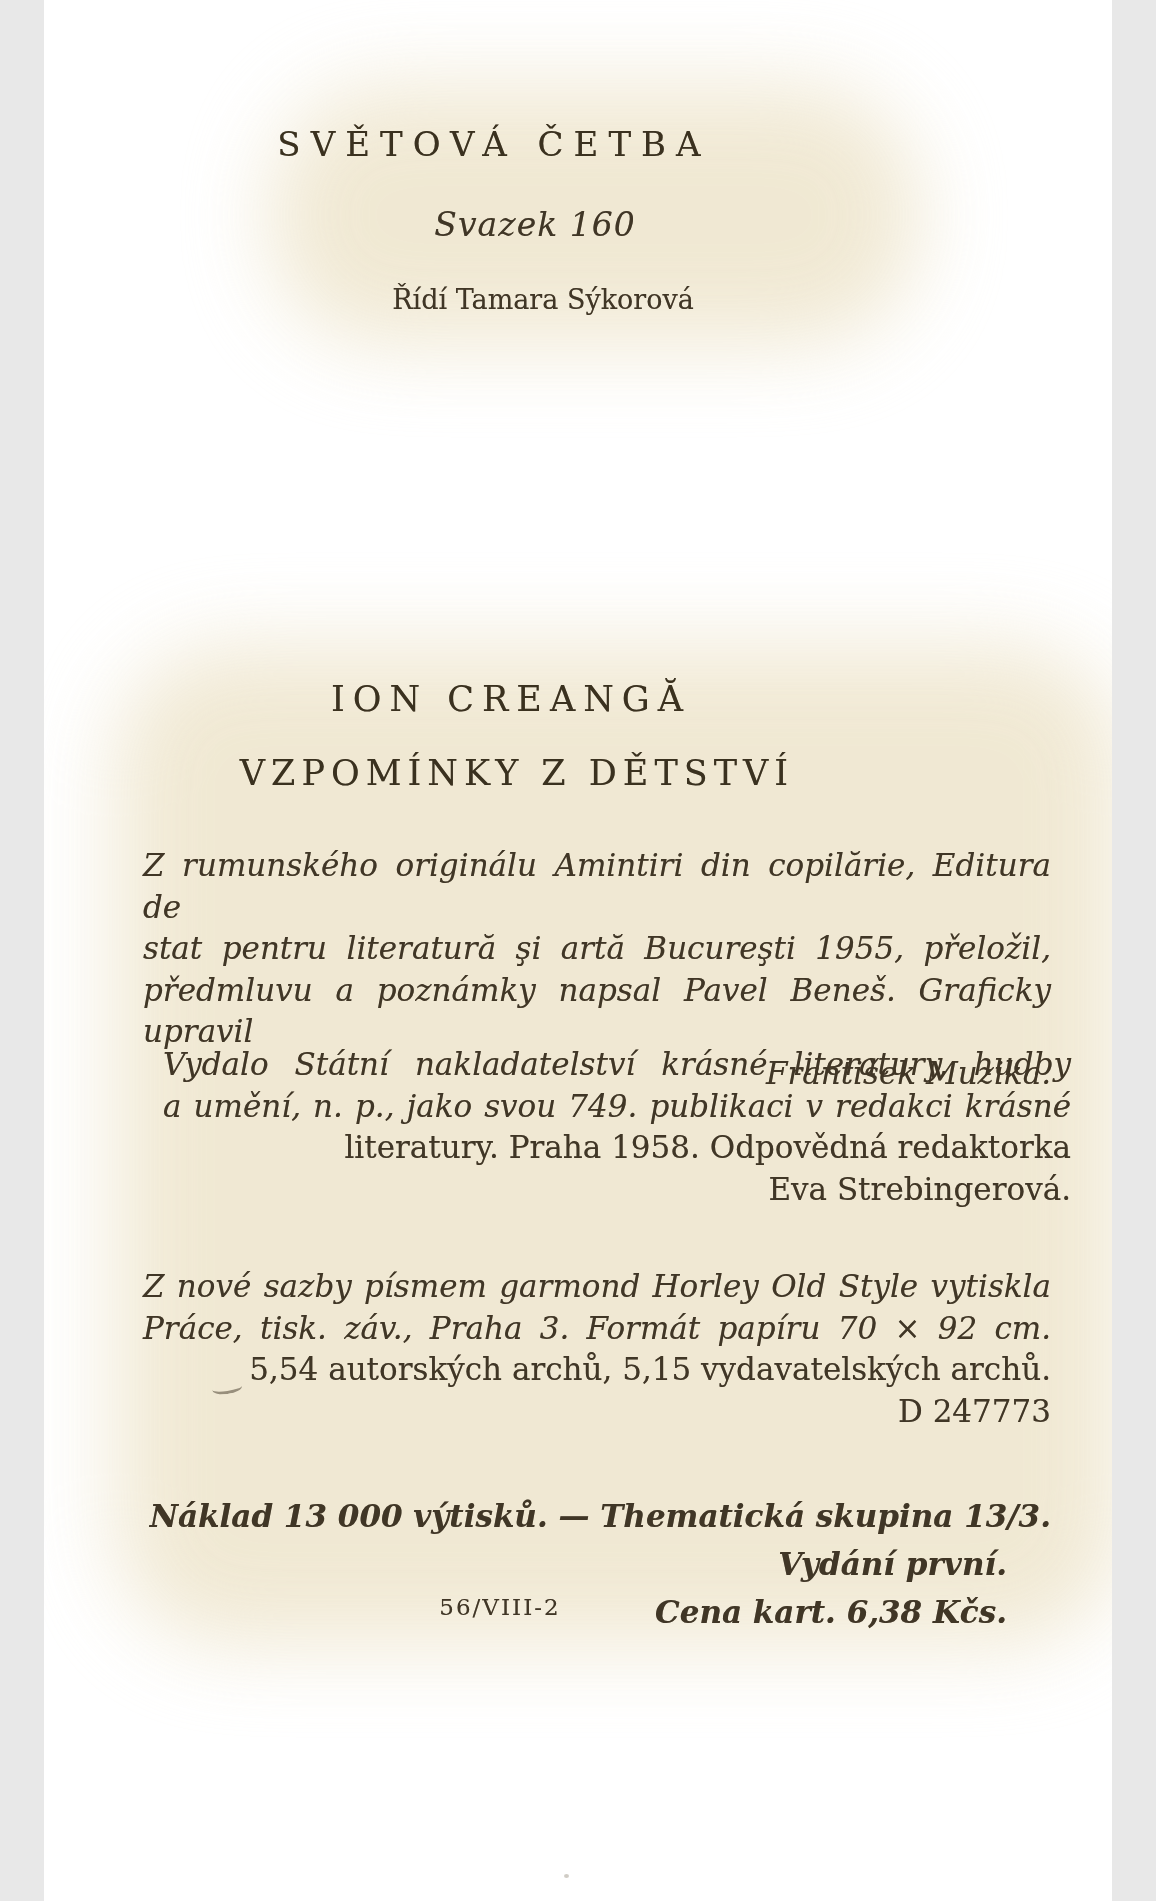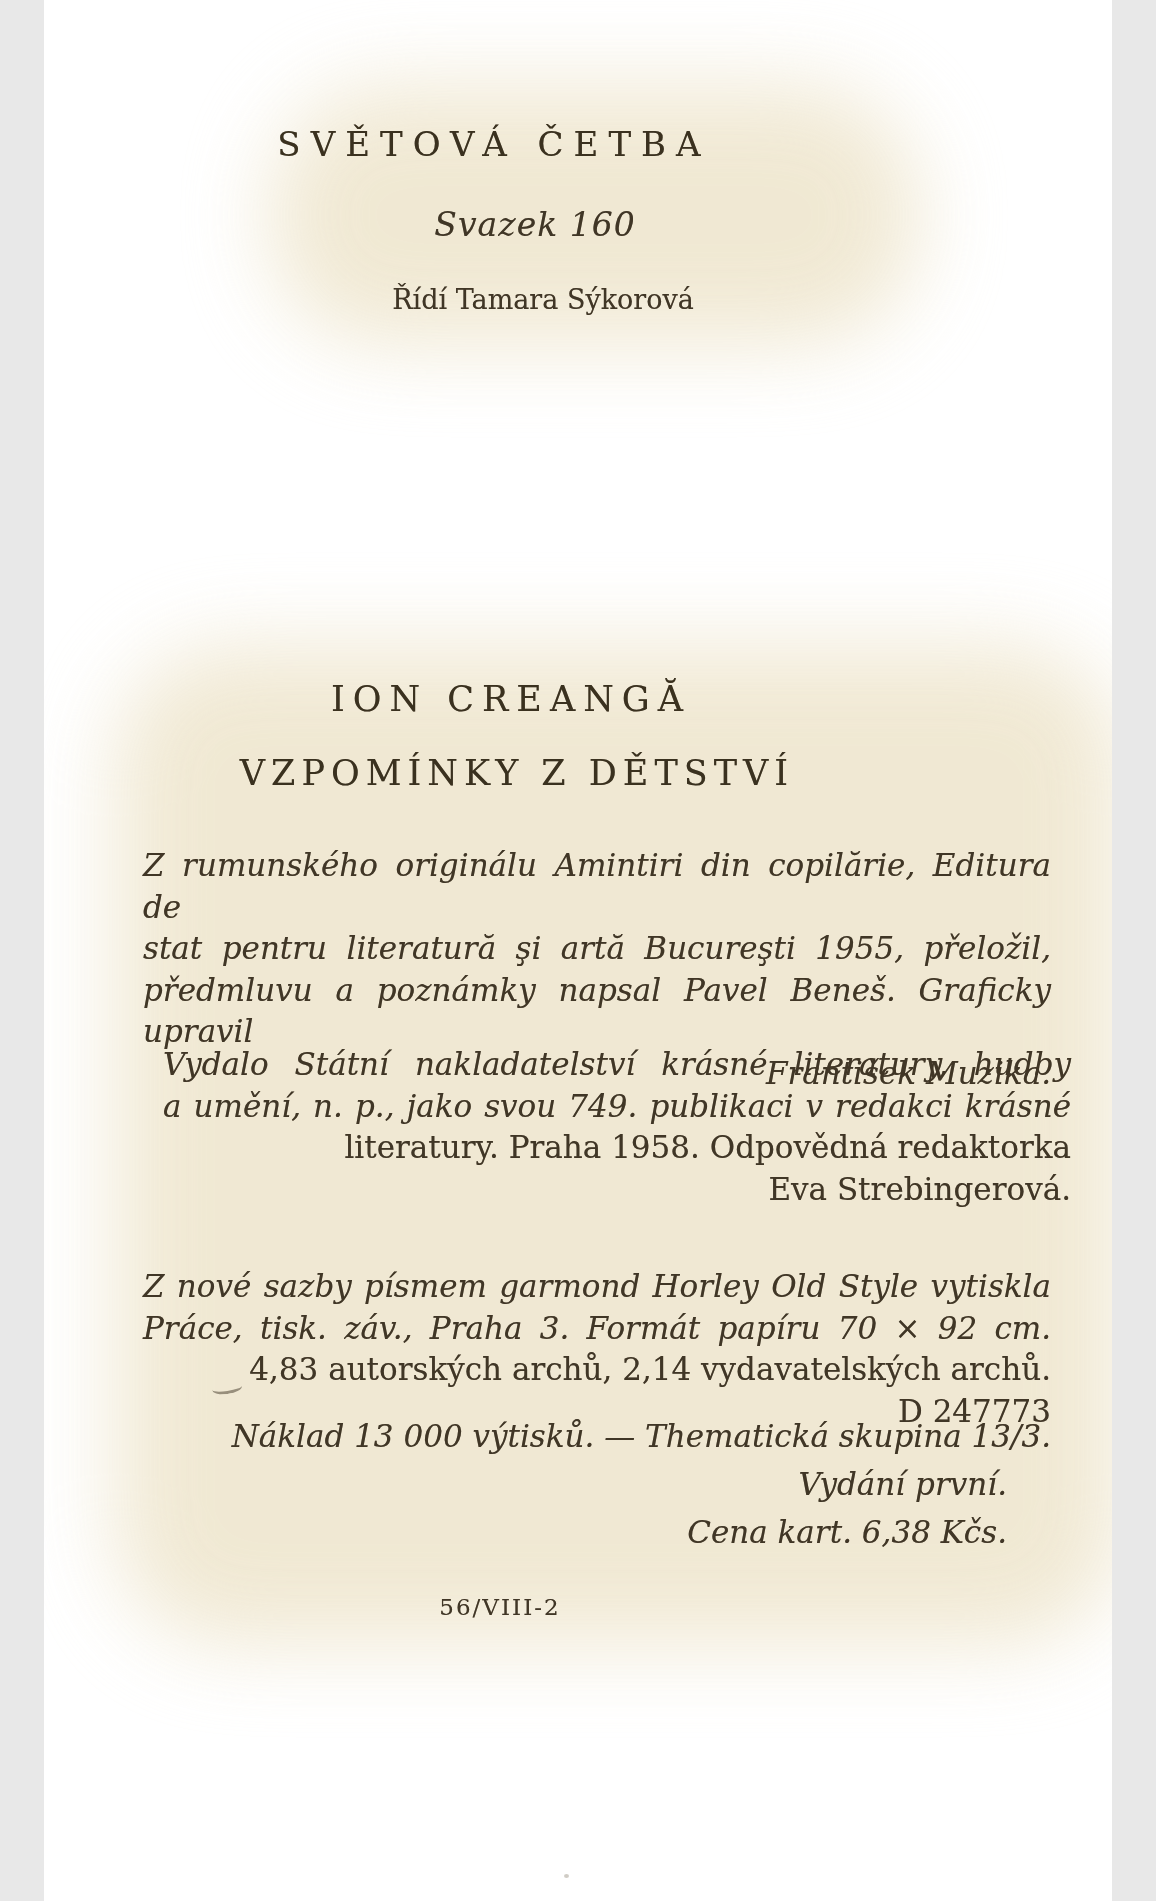--- a/index.html
+++ b/index.html
@@ -43,21 +43,21 @@
   .para {
     position: absolute;
     left: 99px;
     width: 908px;
     font-size: 31px;
     line-height: 41.5px;
   }
   .origin    { top: 845px;  font-style: italic; }
   .publisher { top: 1044px; margin-left: 20px; }
   .printing  { top: 1242px; margin-top: 24px; }
-  .edition   { top: 1412px; font-style: italic; line-height: 48px; }
+  .edition   { top: 1492px; font-style: italic; line-height: 48px; font-weight: bold; }
 
   .ln.just { text-align: justify; text-align-last: justify; font-style: italic; }
   .ln.ctr  { text-align: right; }
   .shift-l { position: relative; left: -44px; }
 
   .signature {
     position: absolute;
     top: 1594px;
     left: -78px;
     width: 100%;
@@ -112,21 +112,21 @@
   <div class="para publisher">
     <div class="ln just">Vydalo Státní nakladatelství krásné literatury, hudby</div>
     <div class="ln just">a umění, n. p., jako svou 749. publikaci v redakci krásné</div>
     <div class="ln ctr">literatury. Praha 1958. Odpovědná redaktorka</div>
     <div class="ln ctr">Eva Strebingerová.</div>
   </div>
 
   <div class="para printing">
     <div class="ln just">Z nové sazby písmem garmond Horley Old Style vytiskla</div>
     <div class="ln just">Práce, tisk. záv., Praha 3. Formát papíru 70 × 92 cm.</div>
-    <div class="ln ctr">4,83 autorských archů, 2,14 vydavatelských archů.</div>
+    <div class="ln ctr">5,54 autorských archů, 5,15 vydavatelských archů.</div>
     <div class="ln ctr">D 247773</div>
   </div>
 
   <div class="para edition">
     <div class="ln ctr">Náklad 13 000 výtisků. — Thematická skupina 13/3.</div>
     <div class="ln ctr shift-l">Vydání první.</div>
     <div class="ln ctr shift-l">Cena kart. 6,38 Kčs.</div>
   </div>
 
   <div class="signature">56/VIII-2</div>

